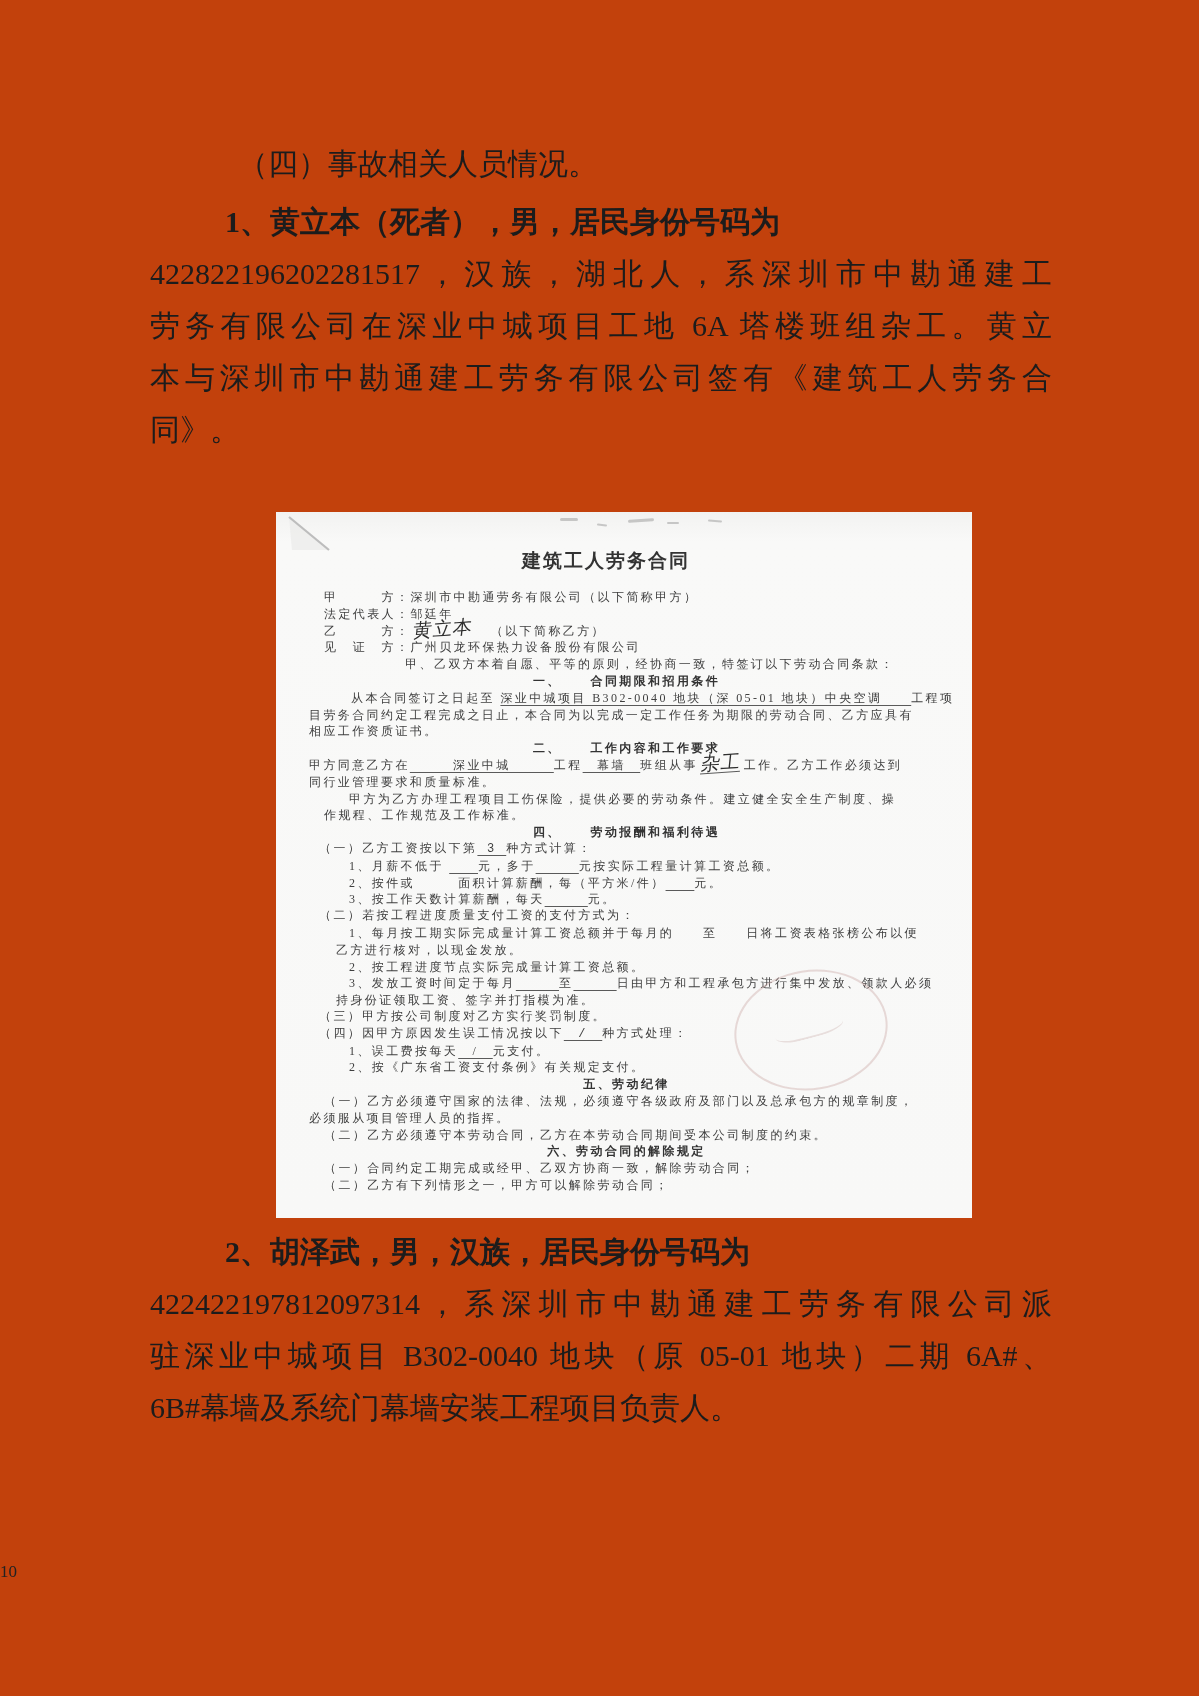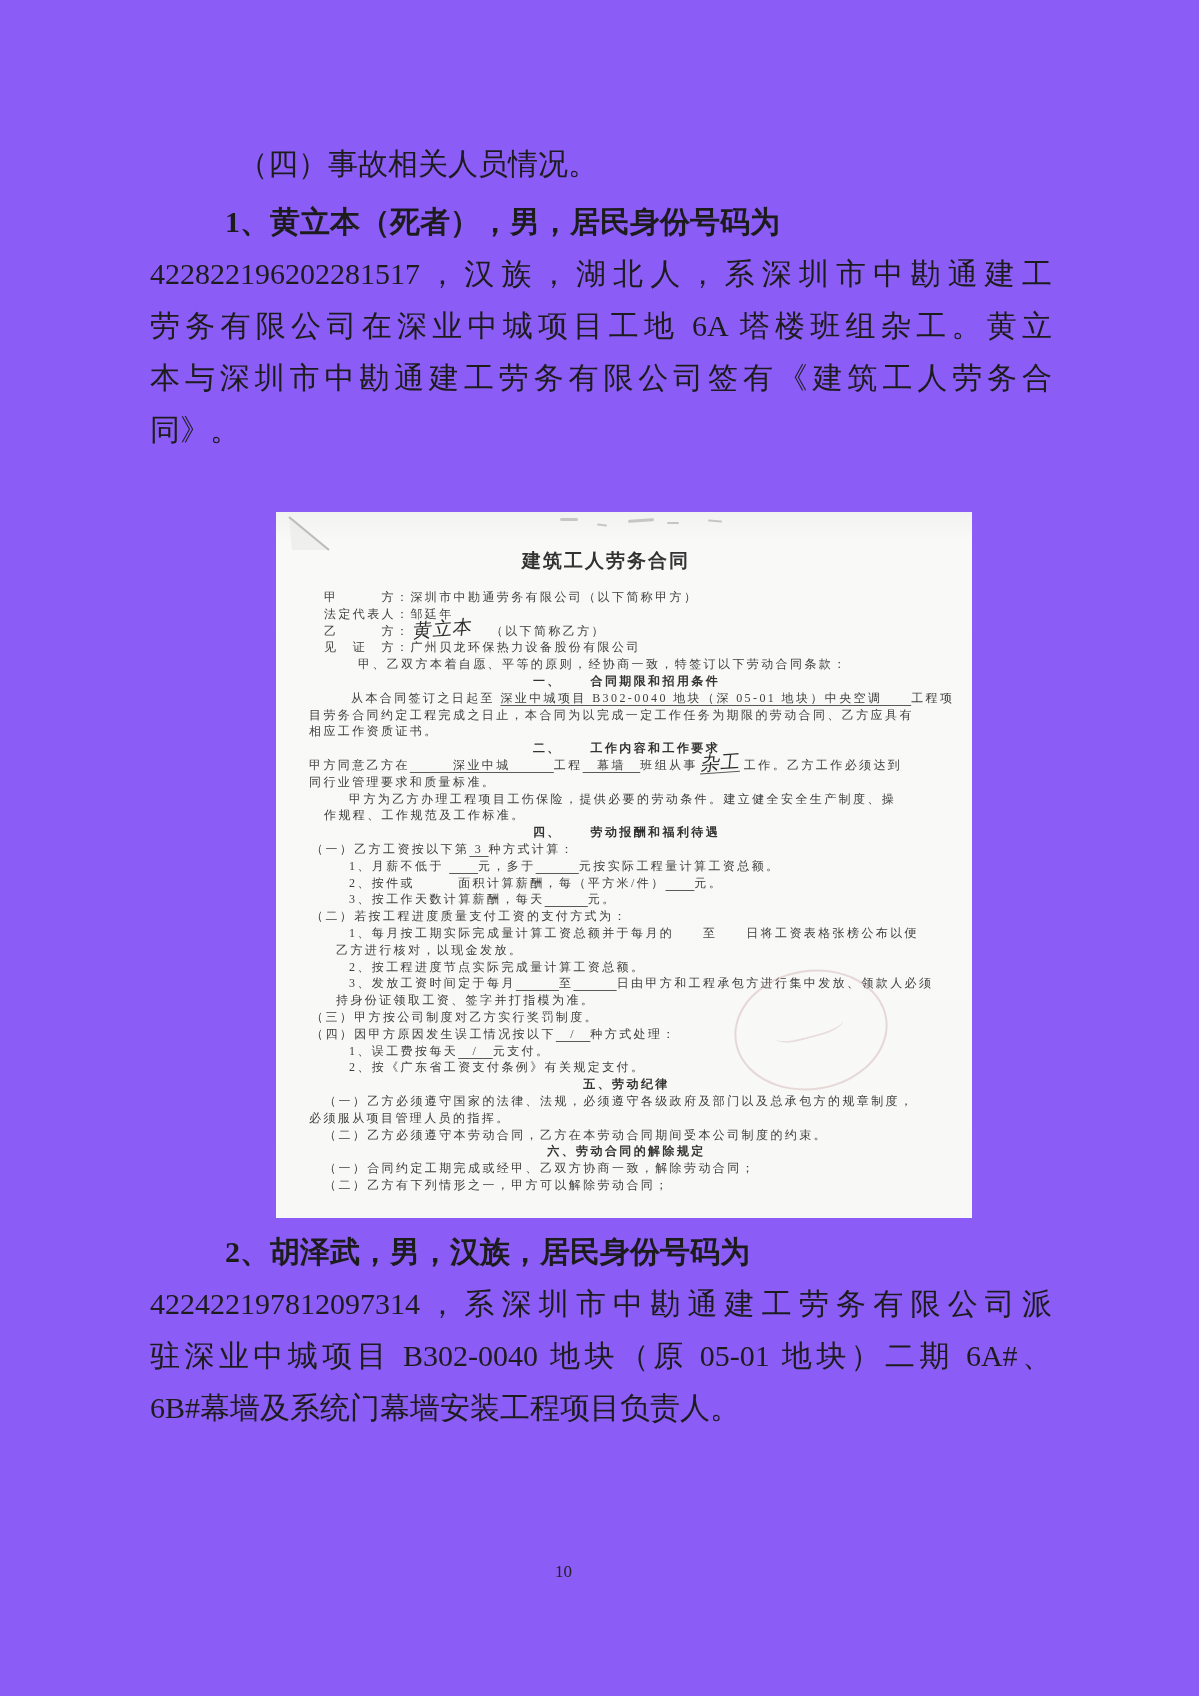--- a/index.html
+++ b/index.html
@@ -1,36 +1,36 @@
 <!DOCTYPE html>
 <html><head>
 <meta charset="utf-8">
 <style>
   html,body{margin:0;padding:0;background:#e9e9e9;}
   .page{
-    position:relative;width:1199px;height:1696px;background:#8b5cf6;
+    position:relative;width:1199px;height:1696px;background:#c2410c;
     margin:0 auto;overflow:hidden;
     font-family:"Liberation Serif","DejaVu Serif",serif;color:#1c1c1c;
   }
   
   .heading{
     position:absolute;left:150px;top:138px;width:902px;
     font-size:30px;line-height:52px;text-indent:88px;white-space:nowrap;
   }
   .para{position:absolute;left:150px;width:902px;}
   #para1{top:196px;}
   #para2{top:1226px;}
   .bline{font-size:30px;line-height:52px;}
   .para .bline:first-child{text-indent:75px;font-weight:bold;}
   #para1 .bline:nth-child(2),#para1 .bline:nth-child(3),#para1 .bline:nth-child(4),
   #para2 .bline:nth-child(2),#para2 .bline:nth-child(3){
     text-align:justify;text-align-last:justify;
   }
   .page-number{
-    position:absolute;left:0;top:1562px;width:1127px;text-align:center;
+    position:absolute;left:0;top:1562px;width:1127px;text-align:left;
     font-size:17px;color:#222;
   }
   
   .scan{
     position:absolute;left:276px;top:512px;width:696px;height:706px;
     background:linear-gradient(180deg,#f2f2f1 0px,#f9f9f8 30px,#f8f8f7 100%);
     color:#414141;
   }
   .fold-mark{position:absolute;left:8px;top:0px;}
   .smudge{position:absolute;background:#8f8f8f;opacity:.45;border-radius:2px;}
@@ -46,25 +46,25 @@
   .cb{font-weight:bold;color:#333;}
   .cu{text-decoration:underline;text-underline-offset:3px;text-decoration-color:#5a5a5a;}
   .chw{
     display:inline-block;font-size:19px;line-height:10px;font-weight:500;
     letter-spacing:1px;color:#2e2e2e;
     transform:rotate(-4deg) skewX(-10deg);margin:-4px 3px -2px 3px;
   }
   
   .ind-cont{margin-left:0;}
   .ind-party{margin-left:15px;}
-  .ind-intro{margin-left:49px;}
+  .ind-intro{margin-left:49px;text-align:center;}
   .ind-sec{margin-left:2px;text-align:center;}
   .ind-para{margin-left:42px;}
   .ind-para3{margin-left:40px;}
-  .ind-item{margin-left:2px;}
+  .ind-item{margin-left:10px;font-family:Liberation Mono, monospace;}
   .ind-sub{margin-left:40px;}
   .ind-subcont{margin-left:27px;}
   .stamp{
     position:absolute;left:458px;top:458px;width:150px;height:116px;
     border:2px solid rgba(200,163,160,.38);border-radius:50%;
     transform:rotate(-9deg);
   }
   .stamp-inner{
     position:absolute;left:38px;top:44px;width:70px;height:20px;
     border-bottom:2px solid rgba(190,155,152,.28);

